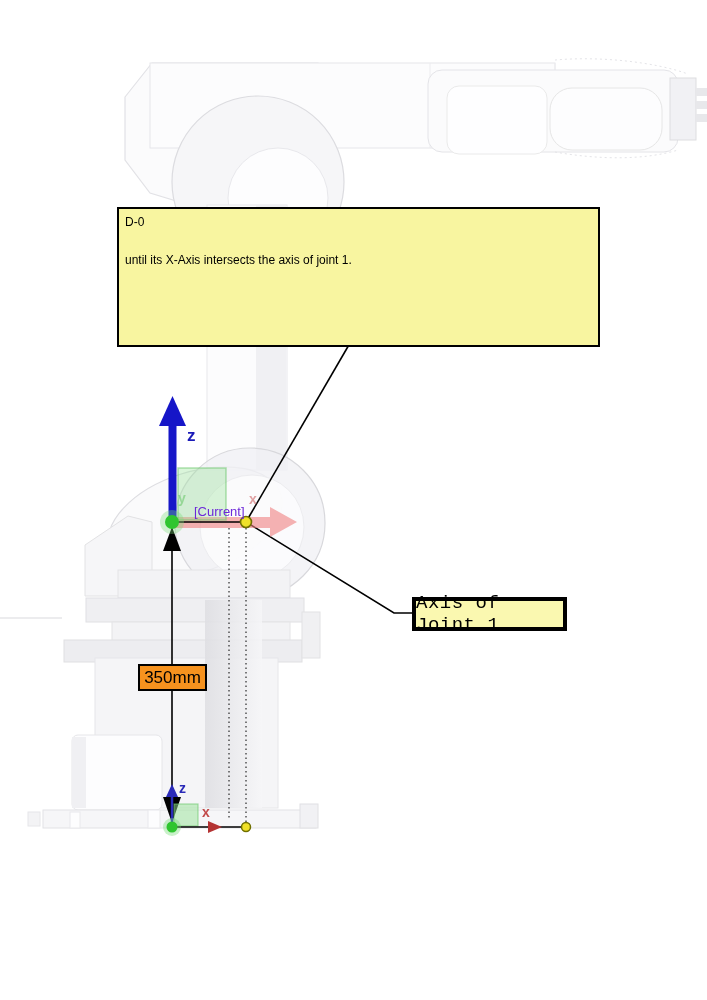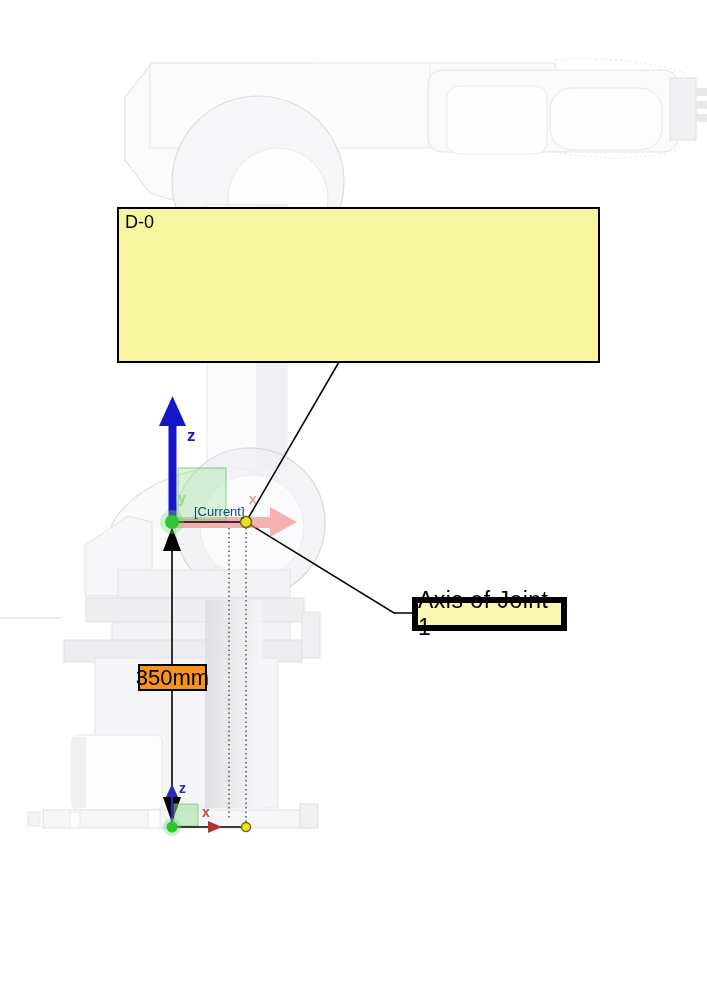--- a/index.html
+++ b/index.html
@@ -4,47 +4,47 @@
 <style>
   html,body { margin:0; padding:0; background:#ffffff; }
   .stage {
     position:relative; width:707px; height:1000px; background:#ffffff;
     overflow:hidden; font-family:"Liberation Sans", sans-serif; color:#000;
   }
   svg.layer { position:absolute; left:0; top:0; }
 
   
   .callout {
-    position:absolute; left:117px; top:207px; width:483px; height:156px;
+    position:absolute; left:117px; top:207px; width:483px; height:140px;
     background:#F8F5A0; border:2px solid #000; box-sizing:border-box;
-    padding:4px 6px; font-size:18px; line-height:19px;
+    padding:4px 6px; font-size:12px; line-height:19px;
   }
   .callout div { white-space:pre; }
   .callout .gap { height:19px; }
 
   
   .joint-label {
     position:absolute; left:412px; top:597px; width:155px; height:34px;
-    background:#FAF8B0; border:6px solid #000000; box-sizing:border-box;
+    background:#FAF8B0; border:4px solid #000000; box-sizing:border-box;
     display:flex; align-items:center; justify-content:center;
-    font-size:23px; letter-spacing:0.5px;
+    font-size:19px; letter-spacing:0.5px;font-family:Liberation Mono, monospace;
   }
 
   
   .dim-label {
     position:absolute; left:138px; top:664px; width:69px; height:27px;
     background:#F6921E; border:2px solid #000; box-sizing:border-box;
-    display:flex; align-items:center; justify-content:center; font-size:22px;
+    display:flex; align-items:center; justify-content:center; font-size:17px;
   }
 
   .axis-label { position:absolute; font-weight:bold; }
   .lbl-top-z   { left:187px; top:426px; font-size:17px; color:#1A1AB8; }
   .lbl-top-x   { left:249px; top:491px; font-size:14px; color:rgba(205,100,100,0.6); }
   .lbl-top-y   { left:178px; top:490px; font-size:14px; color:rgba(110,200,110,0.6); }
-  .lbl-current { left:194px; top:504px; font-size:13px; color:#0c4a6e; font-weight:normal; }
+  .lbl-current { left:194px; top:504px; font-size:13px; color:#6d28d9; font-weight:normal; }
   .lbl-base-z  { left:179px; top:780px; font-size:14px; color:#2A2AB8; }
   .lbl-base-x  { left:202px; top:804px; font-size:14px; color:#C24A4A; }
 </style>
 </head>
 <body>
 
 <div class="stage">
 
   <svg class="layer" width="707" height="1000" viewBox="0 0 707 1000">
     <defs>
@@ -148,20 +148,21 @@
       <polygon points="208,821 208,833 222,827" fill="#B43333"></polygon>
       <circle cx="172" cy="827" r="9" fill="rgba(120,220,120,0.4)"></circle>
       <circle cx="172" cy="827" r="5.5" fill="#2FC52F"></circle>
       <circle cx="246" cy="827" r="4.5" fill="#F0E128" stroke="#707000" stroke-width="1.5"></circle>
     </g>
   </svg>
 
   <div class="callout">
     <div>D-0</div>
     <div class="gap"></div>
+    <div>until its X-Axis intersects the axis of joint 1.</div>
     <div class="gap"></div>
   </div>
 
   <div class="joint-label">Axis of Joint 1</div>
 
   <div class="dim-label">350mm</div>
 
   <span class="axis-label lbl-top-z">z</span>
   <span class="axis-label lbl-top-x">x</span>
   <span class="axis-label lbl-top-y">y</span>

